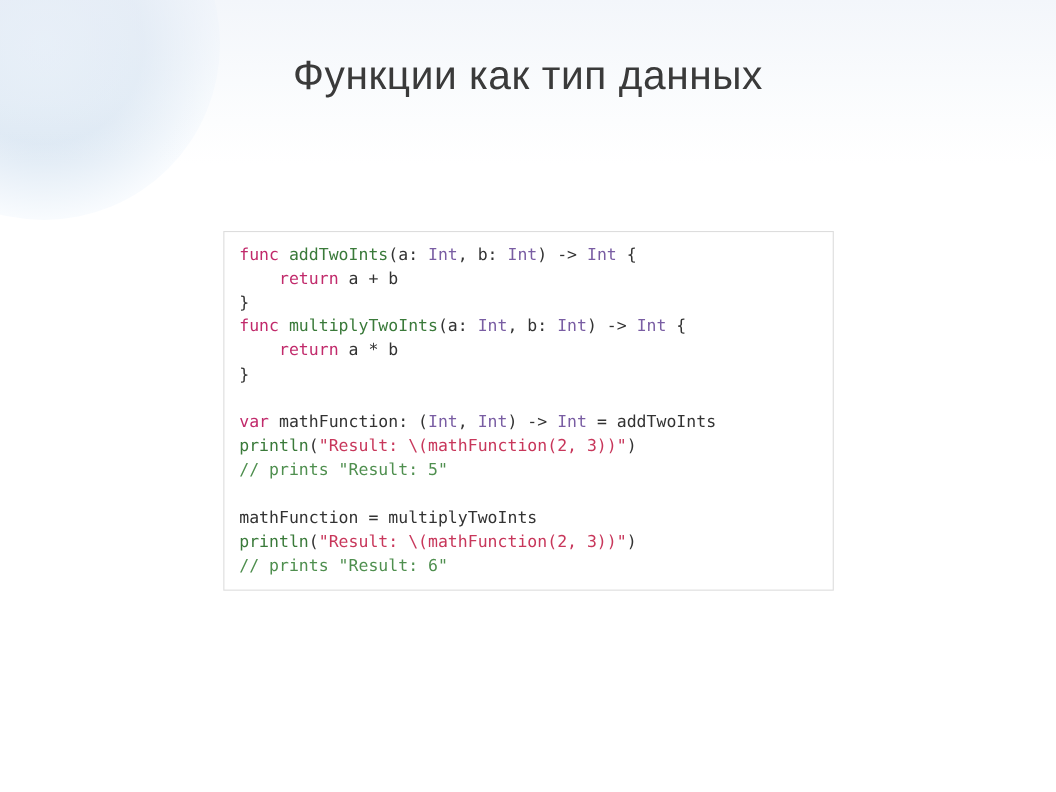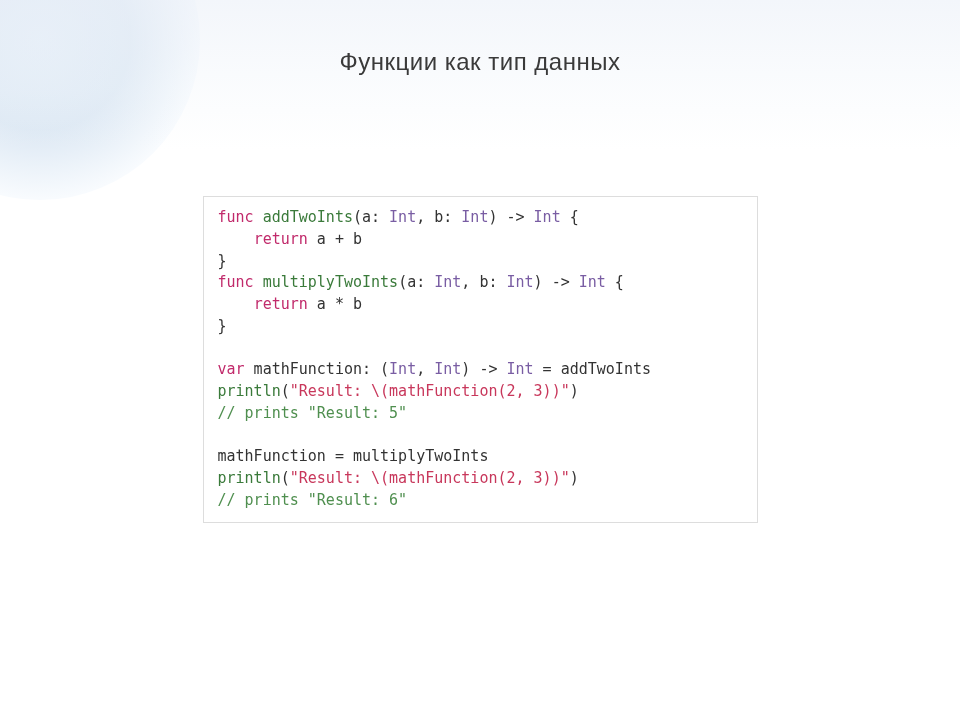--- a/index.html
+++ b/index.html
@@ -32,21 +32,21 @@
       width: 100%;
       height: 150px;
       background: linear-gradient(180deg, rgba(235,240,248,0.6) 0%, rgba(240,245,250,0.3) 60%, rgba(255,255,255,0) 100%);
       z-index: 0;
     }
     .title {
       position: relative;
       z-index: 1;
       text-align: center;
       padding-top: 48px;
-      font-size: 24px;
+      font-size: 37px;
       font-weight: 400;
       color: #3a3a3a;
       letter-spacing: 0.5px;
     }
     .code-block {
       position: relative;
       z-index: 1;
       margin: 120px auto 0;
       width: 555px;
       border: 1px solid #ddd;

